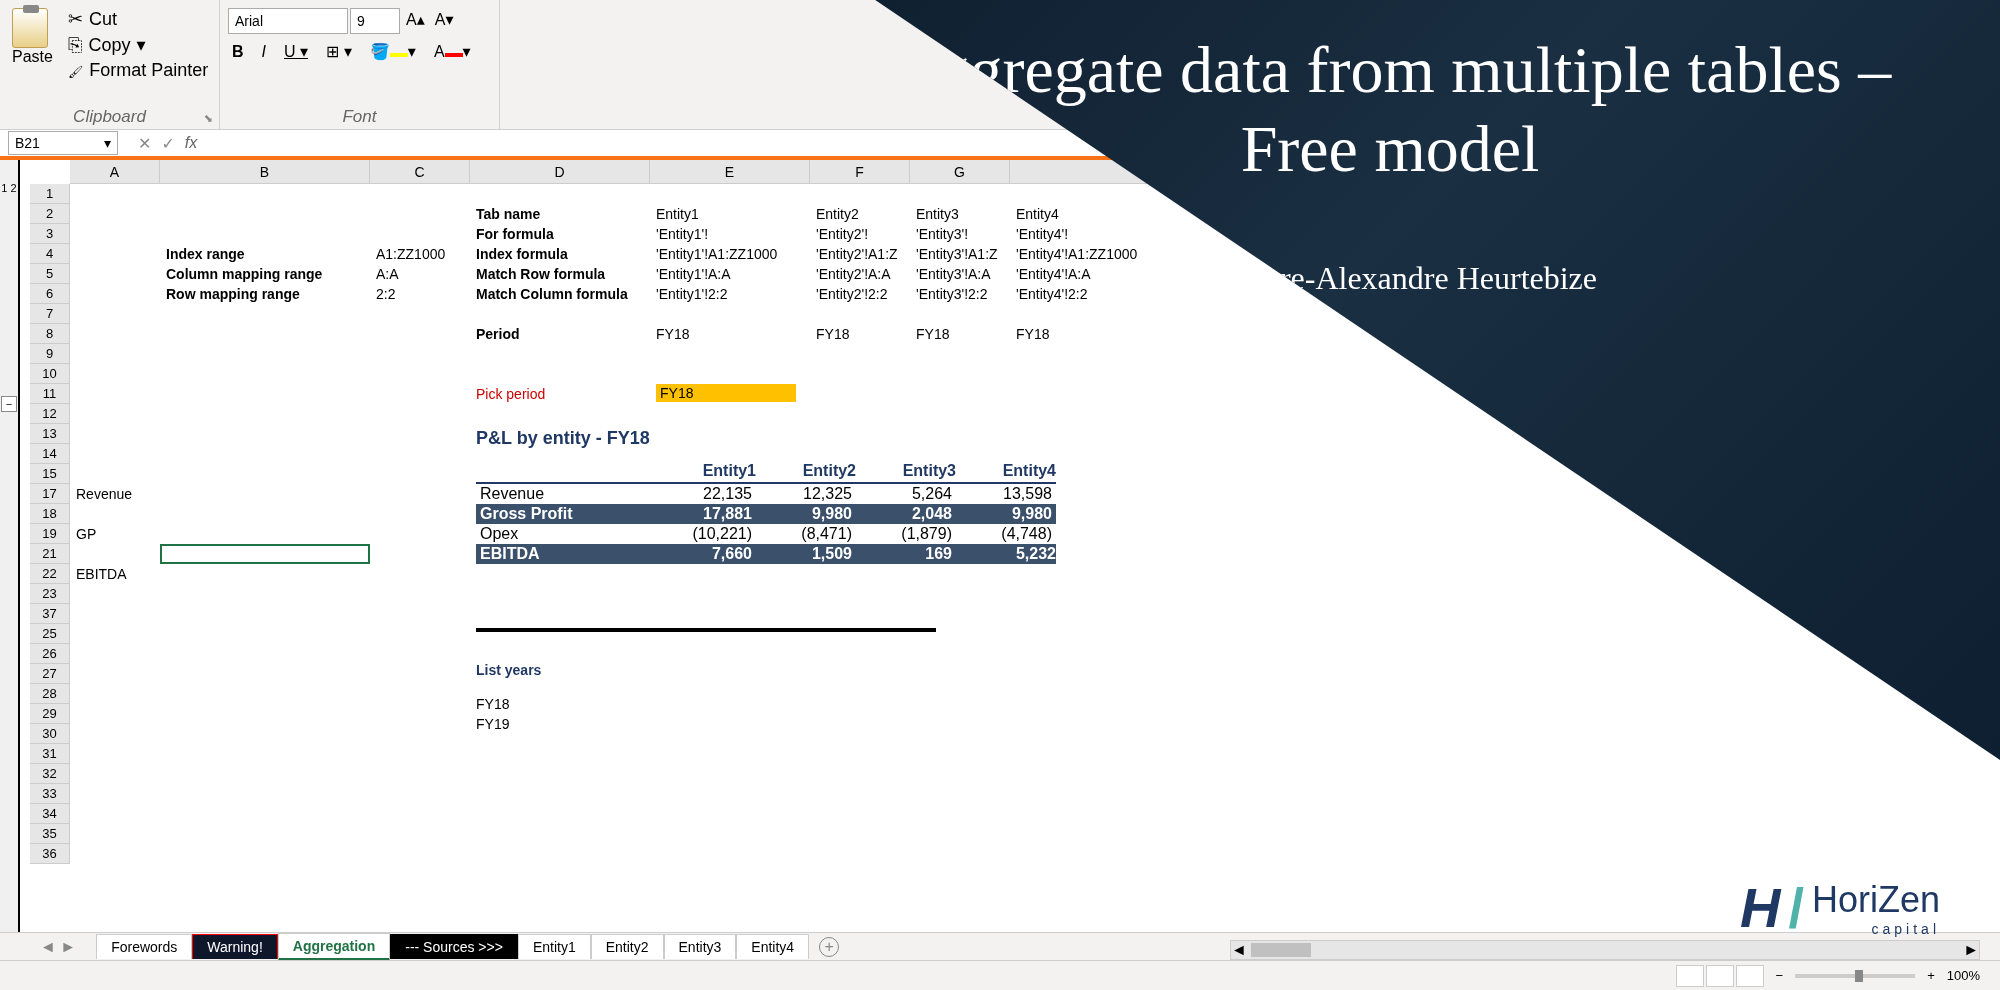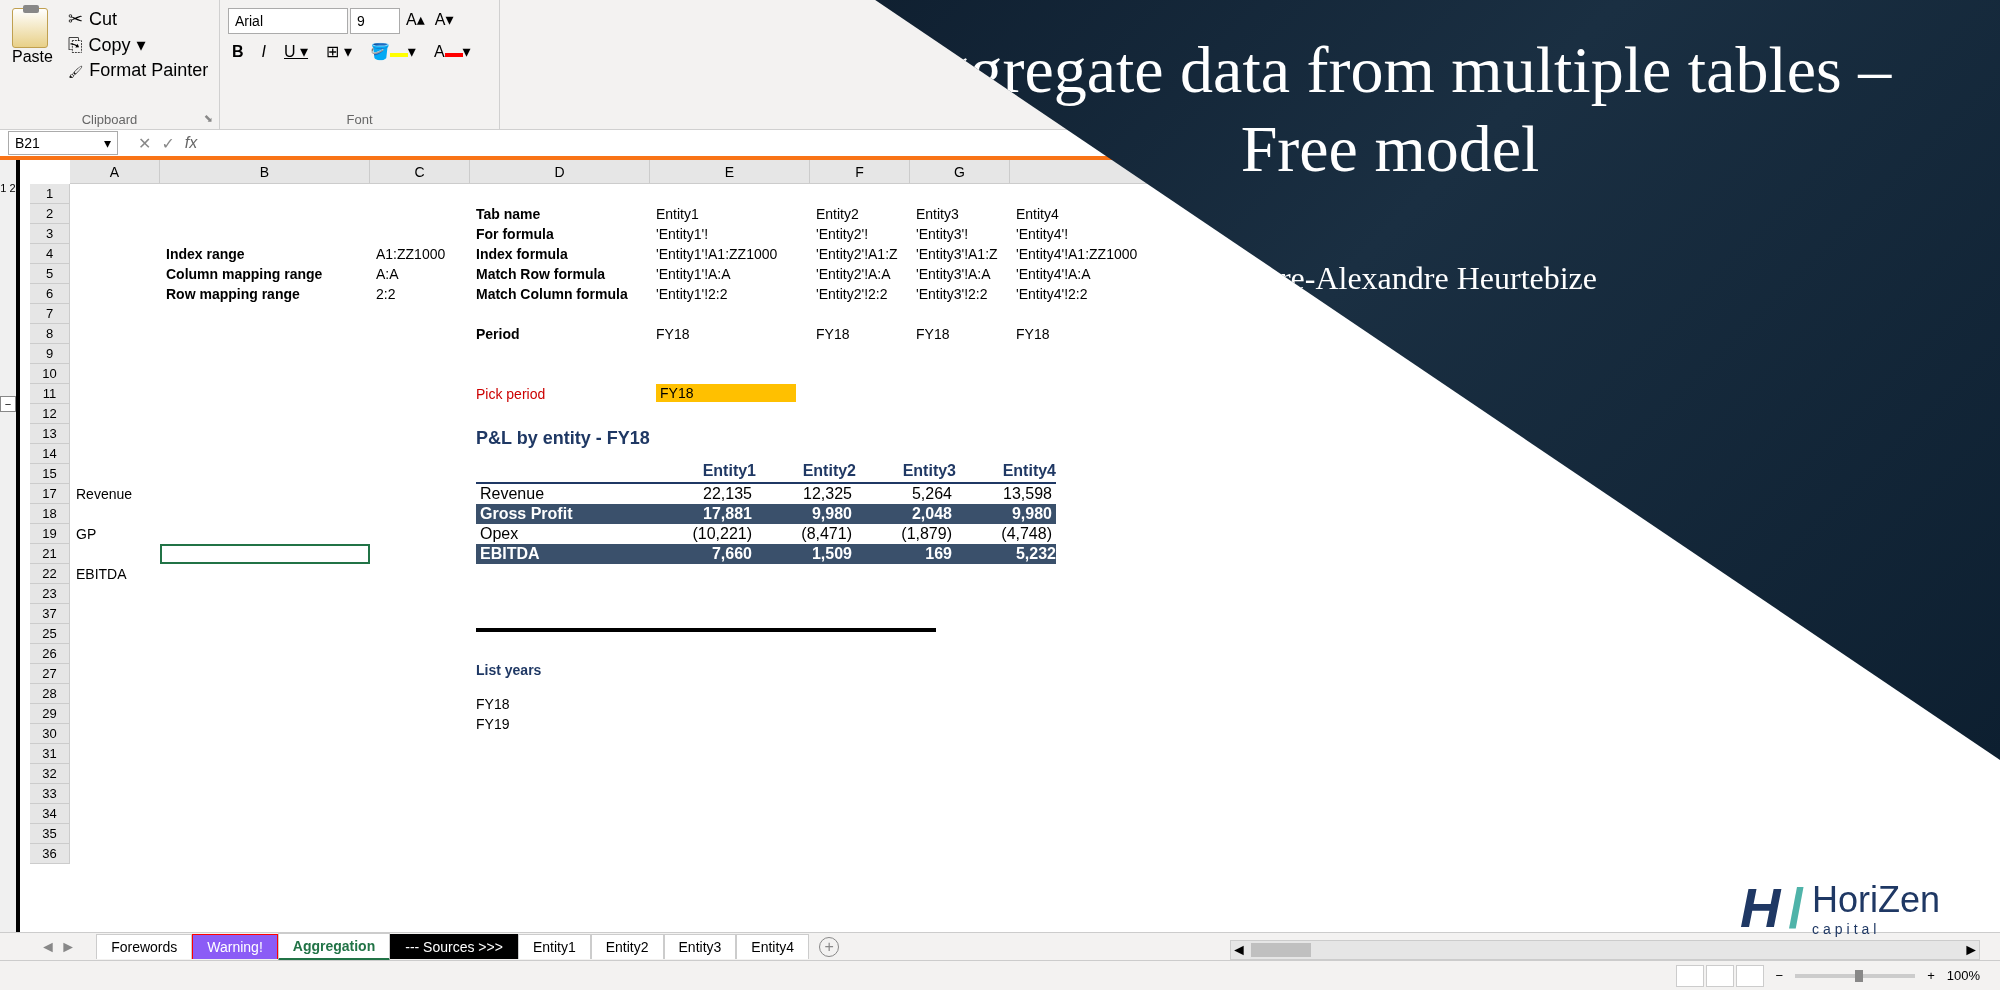--- a/index.html
+++ b/index.html
@@ -6,21 +6,21 @@
 body { background: #fff; width: 2000px; height: 990px; overflow: hidden; position: relative; }
 
 
 .ribbon { height: 130px; background: #f3f2f1; border-bottom: 1px solid #d0d0d0; display: flex; }
 .clipboard-group { width: 220px; border-right: 1px solid #d0d0d0; padding: 4px 8px; position: relative; }
 .paste-btn { display: flex; flex-direction: column; align-items: flex-start; width: 60px; padding: 4px; }
 .paste-icon { width: 36px; height: 40px; background: linear-gradient(#fff, #e8d088); border: 1px solid #c0a050; border-radius: 3px; position: relative; }
 .paste-icon::before { content: ''; position: absolute; top: -4px; left: 10px; width: 16px; height: 8px; background: #888; border-radius: 2px; }
 .clip-items { position: absolute; left: 68px; top: 6px; font-size: 18px; }
 .clip-item { display: flex; align-items: center; gap: 6px; padding: 2px 0; cursor: pointer; }
-.group-label { position: absolute; bottom: 2px; left: 0; right: 0; text-align: center; font-size: 13px; color: #666; }
+.group-label { position: absolute; bottom: 2px; left: 0; right: 0; text-align: center; font-size: 17px; color: #666; font-style: italic; }
 .launcher { position: absolute; bottom: 4px; right: 6px; font-size: 11px; color: #888; }
 
 .font-group { width: 280px; border-right: 1px solid #d0d0d0; padding: 8px; position: relative; }
 .font-row1 { display: flex; gap: 2px; margin-bottom: 6px; }
 .font-name { width: 120px; height: 26px; border: 1px solid #ababab; background: #fff; font-size: 14px; padding: 2px 6px; }
 .font-size { width: 50px; height: 26px; border: 1px solid #ababab; background: #fff; font-size: 14px; padding: 2px 6px; }
 .font-row2 { display: flex; gap: 10px; align-items: center; font-size: 16px; }
 .font-btn { cursor: pointer; padding: 2px 4px; }
 .bold { font-weight: bold; }
 .italic { font-style: italic; }
@@ -32,41 +32,41 @@
 .name-box { width: 110px; height: 24px; border: 1px solid #ababab; margin-left: 8px; padding: 0 6px; font-size: 14px; display: flex; align-items: center; justify-content: space-between; }
 .fx-icons { display: flex; align-items: center; gap: 10px; margin-left: 20px; color: #888; font-size: 16px; }
 .fx-label { font-style: italic; color: #666; }
 
 
 .sheet-area { position: relative; height: 775px; background: #fff; }
 .col-headers { display: flex; height: 24px; background: #e6e6e6; border-bottom: 1px solid #ccc; margin-left: 70px; font-size: 14px; }
 .col-h { border-right: 1px solid #ccc; text-align: center; line-height: 24px; }
 .row-headers { position: absolute; left: 30px; top: 24px; width: 40px; background: #e6e6e6; }
 .row-h { height: 20px; border-bottom: 1px solid #ccc; border-right: 1px solid #ccc; text-align: center; font-size: 13px; line-height: 20px; }
-.outline-col { position: absolute; left: 0; top: 0; width: 20px; background: #f0f0f0; height: 100%; border-right: 4px solid #000000; }
+.outline-col { position: absolute; left: 0; top: 0; width: 20px; background: #f0f0f0; height: 100%; border-right: 2px solid #000000; }
 .outline-btn { width: 16px; height: 16px; border: 1px solid #888; background: #fff; font-size: 11px; text-align: center; line-height: 14px; margin: 2px auto; cursor: pointer; }
 
 .grid-body { position: absolute; left: 70px; top: 24px; right: 0; }
 .sel-cell { position: absolute; border: 2px solid #217346; background: transparent; }
 
 
 .ws-text { position: absolute; font-size: 14px; white-space: nowrap; }
 .bold-txt { font-weight: bold; }
 .red-txt { color: #cc0000; }
 .navy-txt { color: #1f3864; font-weight: bold; }
 .yellow-bg { background: #ffc000; padding: 1px 4px; }
 .table-hdr { color: #1f3864; font-weight: bold; text-align: right; }
 .table-row-dark { background: #3a506b; color: #fff; font-weight: bold; }
 .num { text-align: right; }
 
 
 .tabs-bar { position: absolute; bottom: 30px; left: 0; right: 0; height: 28px; background: #f3f2f1; border-top: 1px solid #ccc; display: flex; align-items: center; padding-left: 40px; }
 .tab-nav { display: flex; gap: 6px; margin-right: 20px; color: #888; }
 .tab { padding: 4px 14px; font-size: 14px; border: 1px solid #ccc; border-bottom: none; background: #fff; cursor: pointer; }
-.tab-warning { background: #8b5cf6; color: #fff; border-color: #ff0000; }
+.tab-warning { background: #0f172a; color: #fff; border-color: #ff0000; }
 .tab-active { background: #fff; color: #217346; font-weight: bold; border-bottom: 3px solid #217346; }
 .tab-sources { background: #000; color: #fff; border-color: #000; }
 .add-tab { margin-left: 10px; width: 20px; height: 20px; border: 1px solid #888; border-radius: 50%; text-align: center; line-height: 18px; color: #888; cursor: pointer; }
 .hscroll { position: absolute; right: 20px; bottom: 30px; width: 750px; height: 20px; background: #e6e6e6; border: 1px solid #ccc; display: flex; align-items: center; }
 .hscroll-thumb { width: 60px; height: 14px; background: #c0c0c0; margin-left: 4px; }
 
 
 .status-bar { position: absolute; bottom: 0; left: 0; right: 0; height: 30px; background: #f3f2f1; border-top: 1px solid #ccc; display: flex; align-items: center; justify-content: flex-end; padding: 0 20px; gap: 12px; font-size: 13px; }
 .view-btns { display: flex; gap: 2px; }
 .view-btn { width: 28px; height: 22px; border: 1px solid #ccc; background: #fff; }
@@ -74,21 +74,21 @@
 .zoom-thumb { position: absolute; left: 50%; top: -4px; width: 8px; height: 12px; background: #888; }
 
 
 .overlay { position: absolute; top: 0; right: 0; width: 1520px; height: 760px; background: linear-gradient(135deg, #0a1828 0%, #1a2f42 50%, #0d1f30 100%); clip-path: polygon(26% 0, 100% 0, 100% 100%); }
 .overlay-title { position: absolute; top: 30px; right: 60px; width: 1100px; color: #fff; font-family: Garamond, 'Times New Roman', serif; font-size: 66px; text-align: center; line-height: 1.2; }
 .overlay-author { position: absolute; top: 260px; right: 60px; width: 1100px; color: #fff; font-family: Garamond, serif; font-size: 32px; text-align: center; }
 .logo { position: absolute; bottom: 50px; right: 60px; display: flex; align-items: center; gap: 8px; }
 .logo-mark { font-size: 56px; font-weight: bold; color: #1f3864; font-style: italic; }
 .logo-slash { font-size: 56px; font-weight: bold; color: #4fb3a9; }
 .logo-text { font-size: 36px; color: #1f3864; }
-.logo-sub { font-size: 14px; color: #1f3864; letter-spacing: 4px; }
+.logo-sub { font-size: 14px; color: #1f3864; letter-spacing: 4px; text-align: right; }
 
 .scissors-icon::before { content: '✂'; }
 .copy-icon::before { content: '⎘'; }
 .brush-icon::before { content: '🖌'; font-size: 12px; }
 </style>
 </head>
 <body>
 
 <div class="ribbon">
   <div class="clipboard-group">

